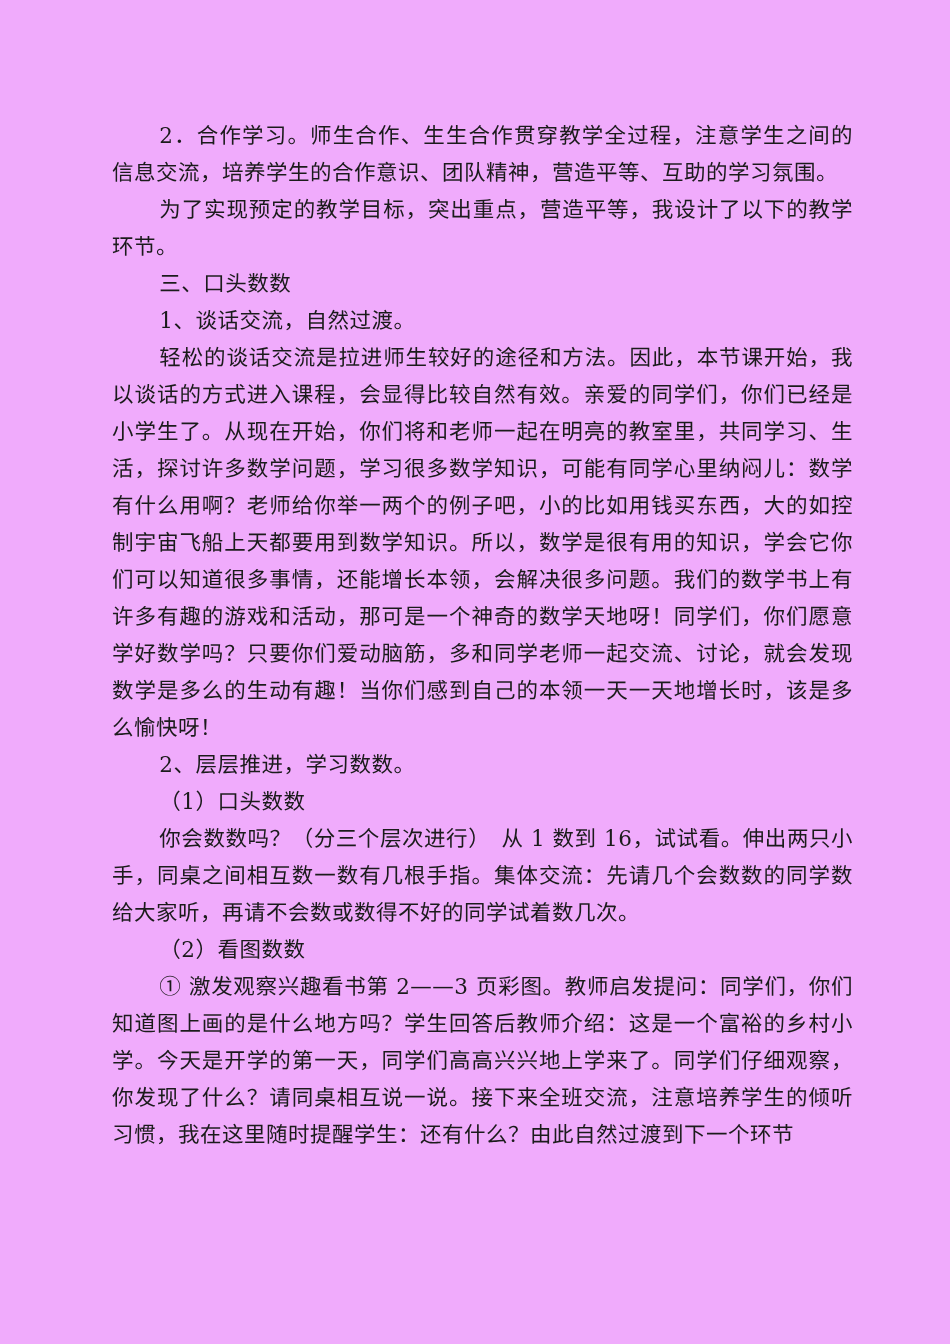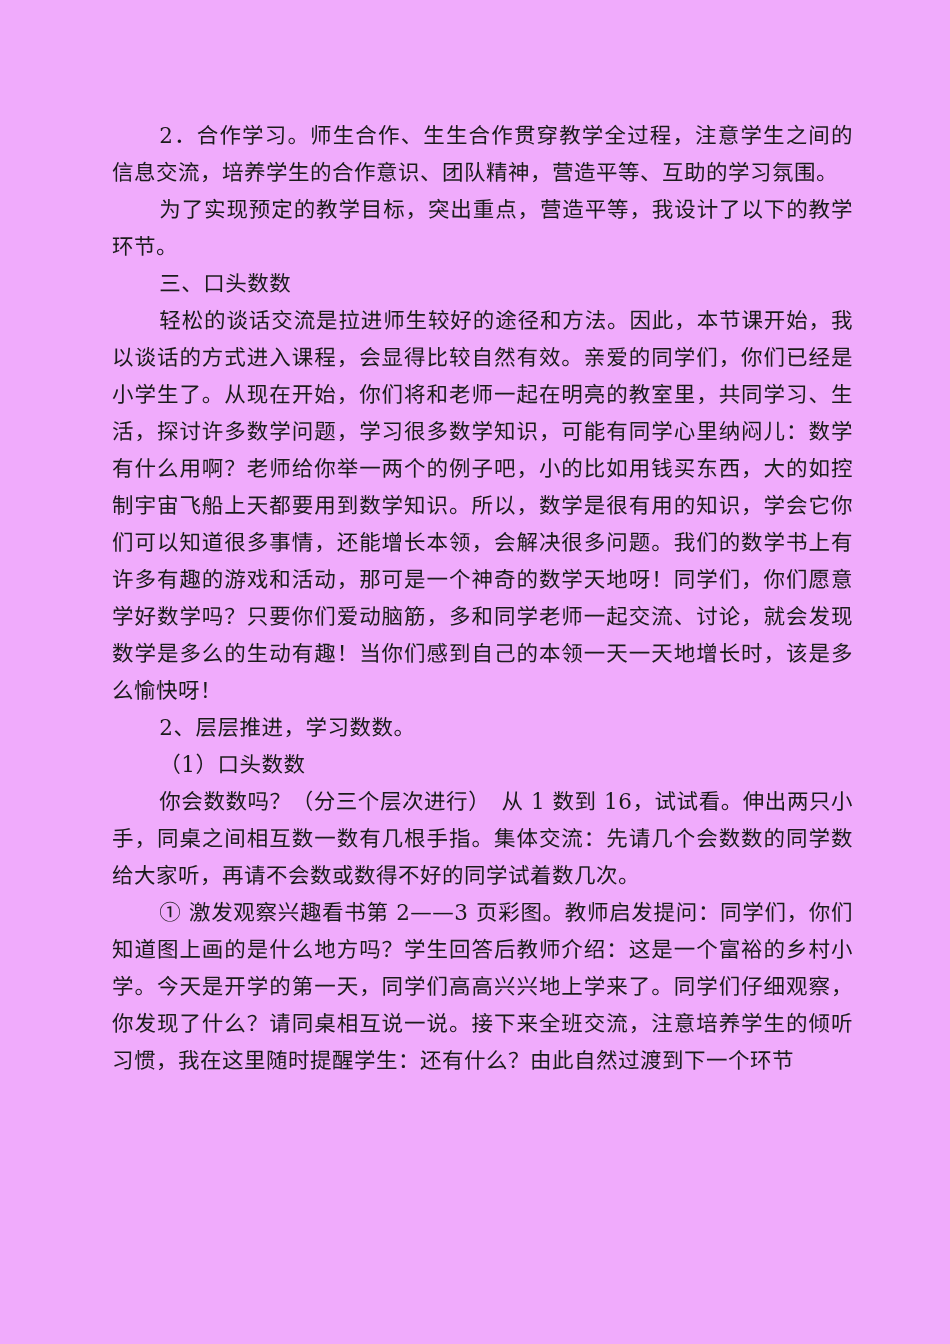--- a/index.html
+++ b/index.html
@@ -30,18 +30,20 @@
     word-break: break-all;
   }
 </style>
 </head>
 <body>
 
 <div class="page">
   <p class="para">2．合作学习。师生合作、生生合作贯穿教学全过程，注意学生之间的信息交流，培养学生的合作意识、团队精神，营造平等、互助的学习氛围。</p>
   <p class="para">为了实现预定的教学目标，突出重点，营造平等，我设计了以下的教学环节。</p>
   <p class="para">三、口头数数</p>
+  <p class="para">1、谈话交流，自然过渡。</p>
   <p class="para">轻松的谈话交流是拉进师生较好的途径和方法。因此，本节课开始，我以谈话的方式进入课程，会显得比较自然有效。亲爱的同学们，你们已经是小学生了。从现在开始，你们将和老师一起在明亮的教室里，共同学习、生活，探讨许多数学问题，学习很多数学知识，可能有同学心里纳闷儿：数学有什么用啊？老师给你举一两个的例子吧，小的比如用钱买东西，大的如控制宇宙飞船上天都要用到数学知识。所以，数学是很有用的知识，学会它你们可以知道很多事情，还能增长本领，会解决很多问题。我们的数学书上有许多有趣的游戏和活动，那可是一个神奇的数学天地呀！同学们，你们愿意学好数学吗？只要你们爱动脑筋，多和同学老师一起交流、讨论，就会发现数学是多么的生动有趣！当你们感到自己的本领一天一天地增长时，该是多么愉快呀！</p>
   <p class="para">2、层层推进，学习数数。</p>
   <p class="para">（1）口头数数</p>
   <p class="para">你会数数吗？（分三个层次进行）　从 1 数到 16，试试看。伸出两只小手，同桌之间相互数一数有几根手指。集体交流：先请几个会数数的同学数给大家听，再请不会数或数得不好的同学试着数几次。</p>
+  <p class="para">（2）看图数数</p>
   <p class="para">① 激发观察兴趣看书第 2——3 页彩图。教师启发提问：同学们，你们知道图上画的是什么地方吗？学生回答后教师介绍：这是一个富裕的乡村小学。今天是开学的第一天，同学们高高兴兴地上学来了。同学们仔细观察，你发现了什么？请同桌相互说一说。接下来全班交流，注意培养学生的倾听习惯，我在这里随时提醒学生：还有什么？由此自然过渡到下一个环节</p>
 </div>
 
 </body></html>

